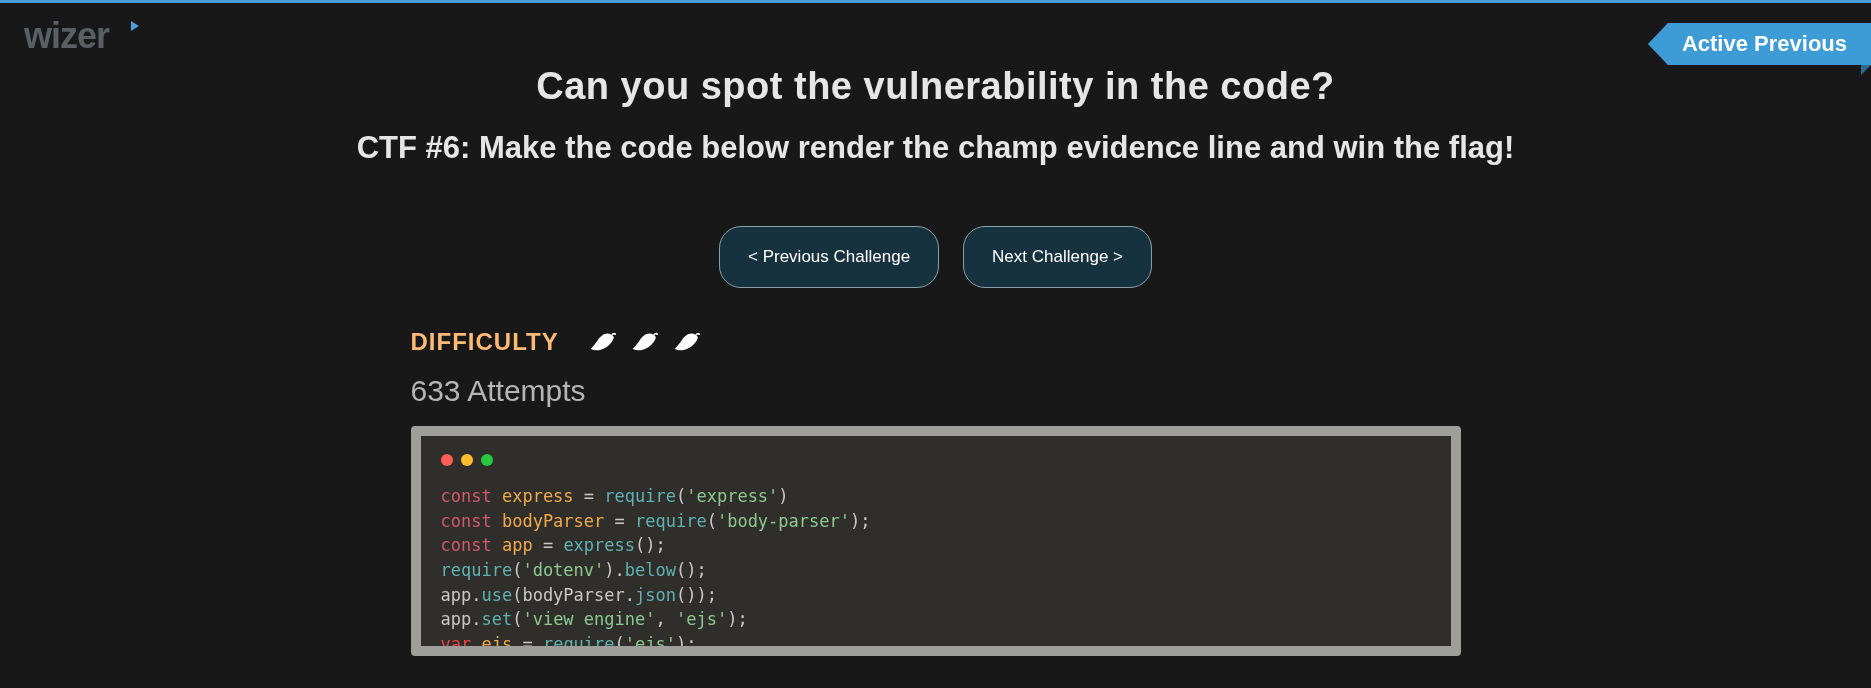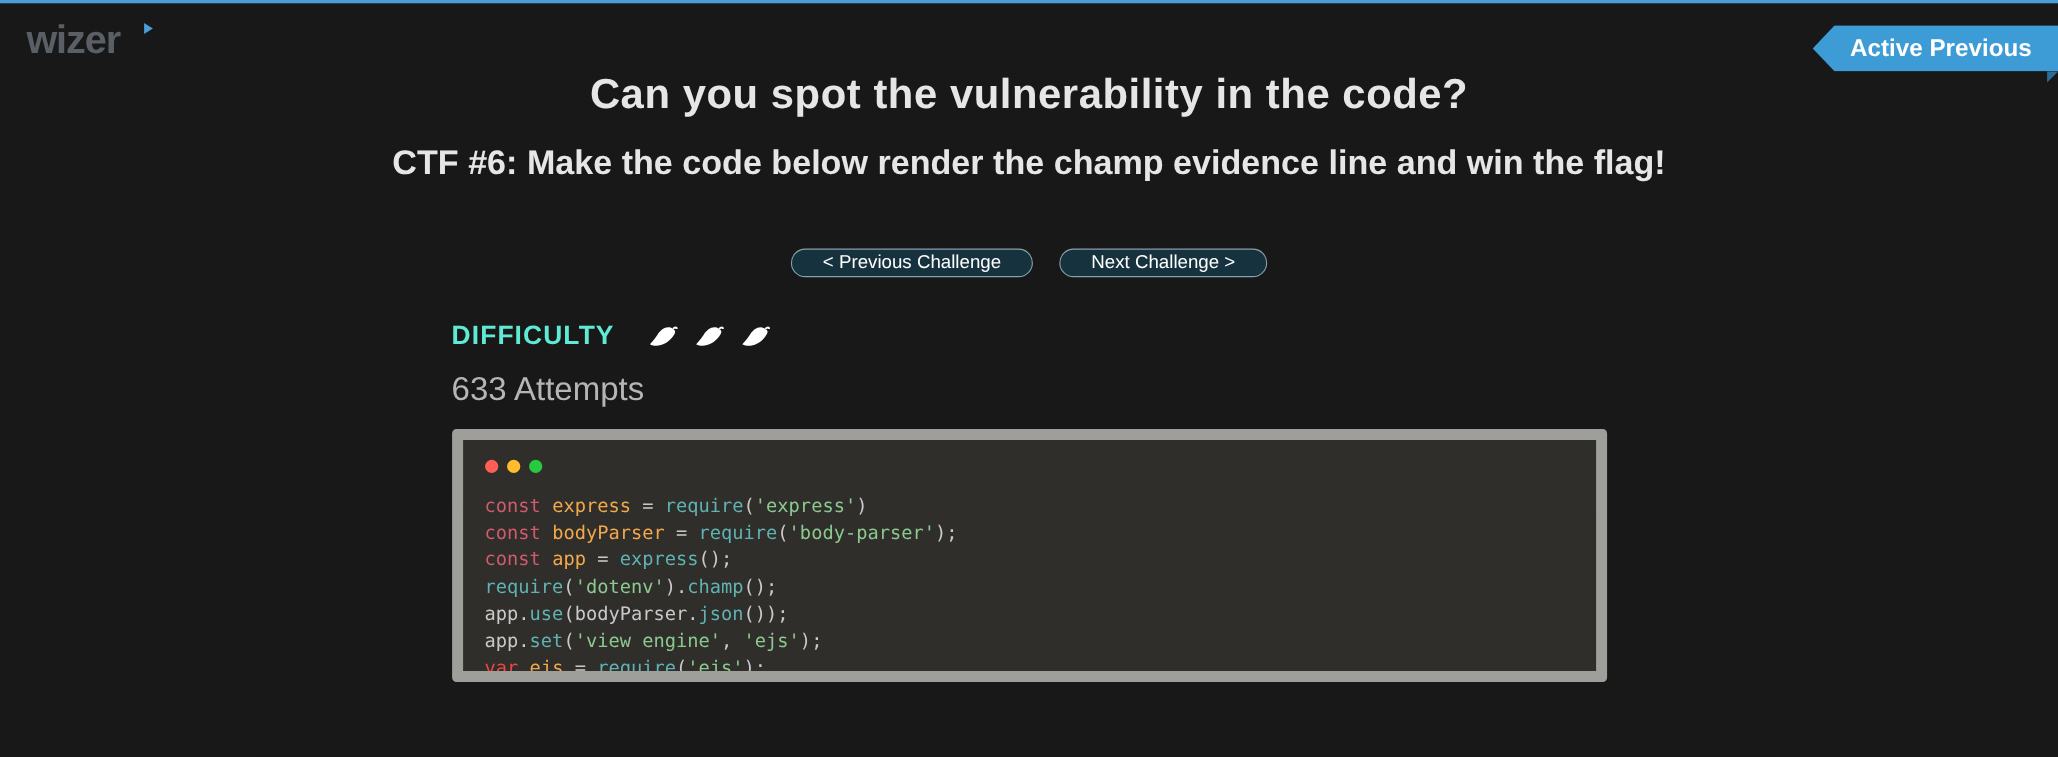--- a/index.html
+++ b/index.html
@@ -81,39 +81,39 @@
     margin-top: 60px;
     display: flex;
     justify-content: center;
     gap: 24px;
   }
   .nav-btn {
     background: #17323f;
     color: #fff;
     border: 1.5px solid #8aa0aa;
     border-radius: 22px;
-    padding: 2px 28px;
+    padding: 20px 28px;
     font-size: 17px;
     cursor: pointer;
     font-family: Arial, sans-serif;
   }
   .content {
     width: 1050px;
     margin: 40px auto 0 auto;
     text-align: left;
   }
   .diff-row {
     display: flex;
     align-items: center;
     gap: 30px;
   }
   .diff-label {
     font-size: 24px;
     font-weight: 800;
-    color: #5eead4;
+    color: #fdba74;
     letter-spacing: 1px;
   }
   .peppers { display: flex; gap: 14px; }
   .pepper {
     width: 28px; height: 24px;
   }
   .attempts {
     margin-top: 18px;
     font-size: 30px;
     color: #b5b5b5;
@@ -194,21 +194,21 @@
 
     <div class="code-box">
       <div class="traffic">
         <div class="dot red"></div>
         <div class="dot yellow"></div>
         <div class="dot green"></div>
       </div>
       <pre class="code" id="code-pre"><span class="kw-const">const</span><span class="punct"> </span><span class="ident">express</span><span class="punct"> = </span><span class="func">require</span><span class="punct">(</span><span class="str">'express'</span><span class="punct">)</span>
 <span class="kw-const">const</span><span class="punct"> </span><span class="ident">bodyParser</span><span class="punct"> = </span><span class="func">require</span><span class="punct">(</span><span class="str">'body-parser'</span><span class="punct">);</span>
 <span class="kw-const">const</span><span class="punct"> </span><span class="ident">app</span><span class="punct"> = </span><span class="func">express</span><span class="punct">();</span>
-<span class="func">require</span><span class="punct">(</span><span class="str">'dotenv'</span><span class="punct">).</span><span class="func">champ</span><span class="punct">();</span>
+<span class="func">require</span><span class="punct">(</span><span class="str">'dotenv'</span><span class="punct">).</span><span class="func">below</span><span class="punct">();</span>
 <span class="punct">app.</span><span class="func">use</span><span class="punct">(bodyParser.</span><span class="func">json</span><span class="punct">());</span>
 <span class="punct">app.</span><span class="func">set</span><span class="punct">(</span><span class="str">'view engine'</span><span class="punct">, </span><span class="str">'ejs'</span><span class="punct">);</span>
 <span class="kw-var">var</span><span class="punct"> </span><span class="ident">ejs</span><span class="punct"> = </span><span class="func">require</span><span class="punct">(</span><span class="str">'ejs'</span><span class="punct">);</span>
 
 
 </pre>
     </div>
   </div>
 </div>
 

